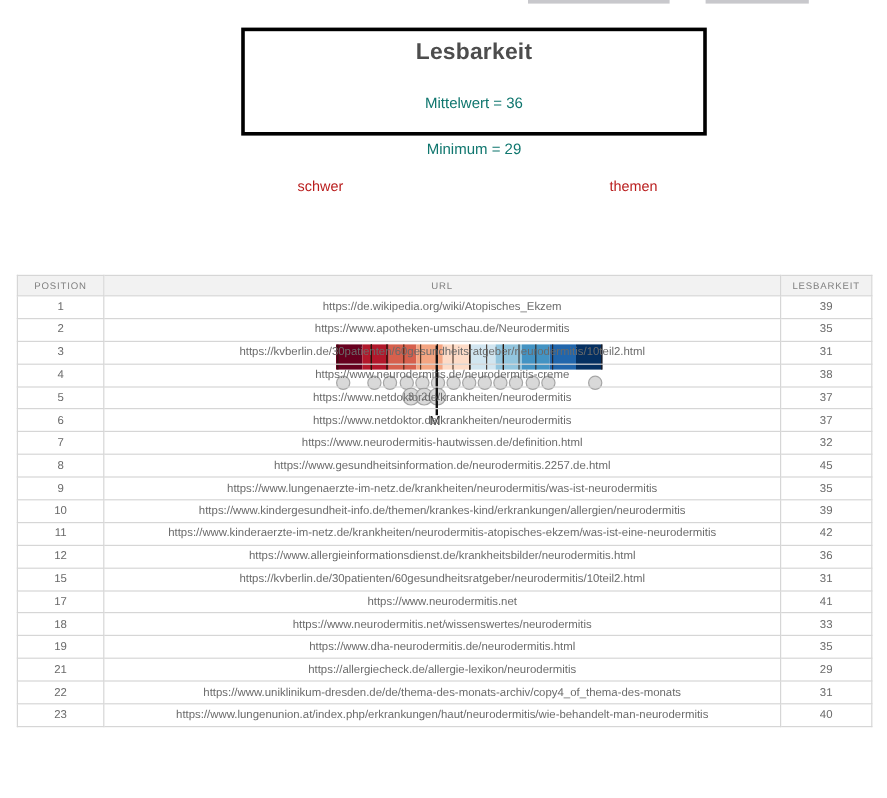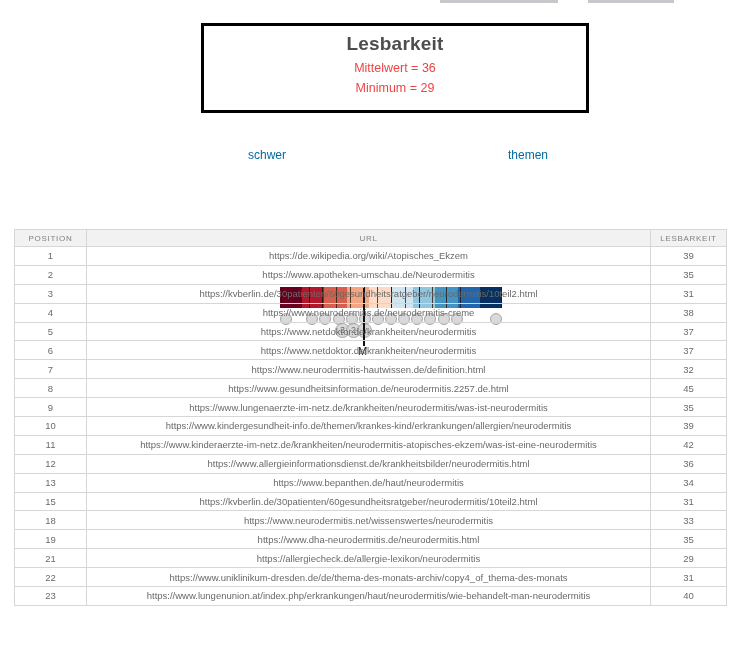--- a/index.html
+++ b/index.html
@@ -40,37 +40,37 @@
   }
   .summary-title {
     font-size: 19px;
     font-weight: bold;
     color: #4d4d4d;
     margin-top: 7px;
     letter-spacing: .2px;
   }
   .summary-stat {
     font-size: 12.5px;
-    color: #ef4444;
-    margin-top: 6px;
+    color: #0f766e;
+    margin-top: 24px;
   }
 
   
   .scale-wrap {
     position: absolute;
     left: 0;
     top: 143px;
     width: 739px;
     height: 75px;
   }
   .scale-label {
     position: absolute;
     top: 5px;
     font-size: 12px;
-    color: #0369a1;
+    color: #b91c1c;
   }
   #scale-label-left  { left: 248px; }
   #scale-label-right { left: 508px; }
 
   .colorbar {
     position: absolute;
     left: 280px;
     top: 144px;
     width: 222px;
     height: 21px;
@@ -316,30 +316,30 @@
           <td>11</td>
           <td>https://www.kinderaerzte-im-netz.de/krankheiten/neurodermitis-atopisches-ekzem/was-ist-eine-neurodermitis</td>
           <td>42</td>
         </tr>
         <tr>
           <td>12</td>
           <td>https://www.allergieinformationsdienst.de/krankheitsbilder/neurodermitis.html</td>
           <td>36</td>
         </tr>
         <tr>
-          <td>13</td>
-          <td>https://www.bepanthen.de/haut/neurodermitis</td>
-          <td>34</td>
-        </tr>
-        <tr>
           <td>15</td>
           <td>https://kvberlin.de/30patienten/60gesundheitsratgeber/neurodermitis/10teil2.html</td>
           <td>31</td>
         </tr>
         <tr>
+          <td>17</td>
+          <td>https://www.neurodermitis.net</td>
+          <td>41</td>
+        </tr>
+        <tr>
           <td>18</td>
           <td>https://www.neurodermitis.net/wissenswertes/neurodermitis</td>
           <td>33</td>
         </tr>
         <tr>
           <td>19</td>
           <td>https://www.dha-neurodermitis.de/neurodermitis.html</td>
           <td>35</td>
         </tr>
         <tr>

